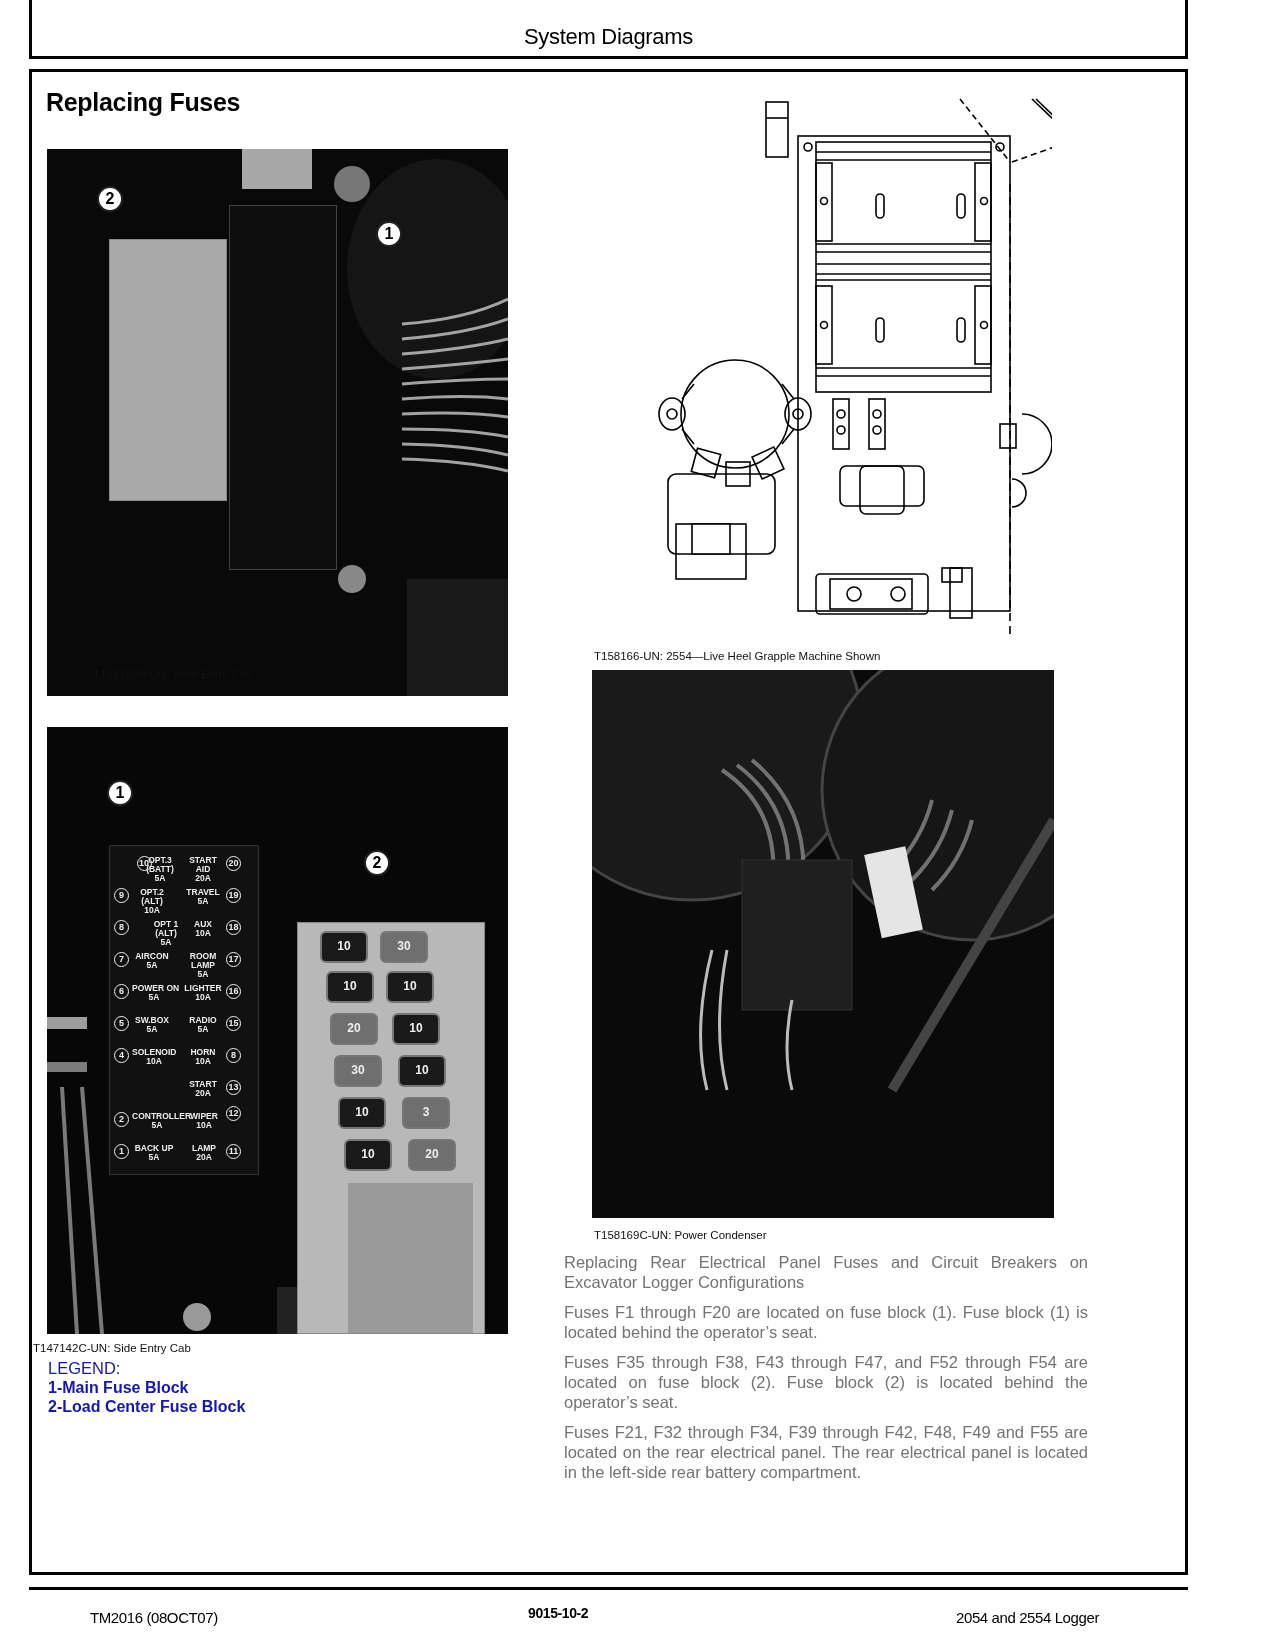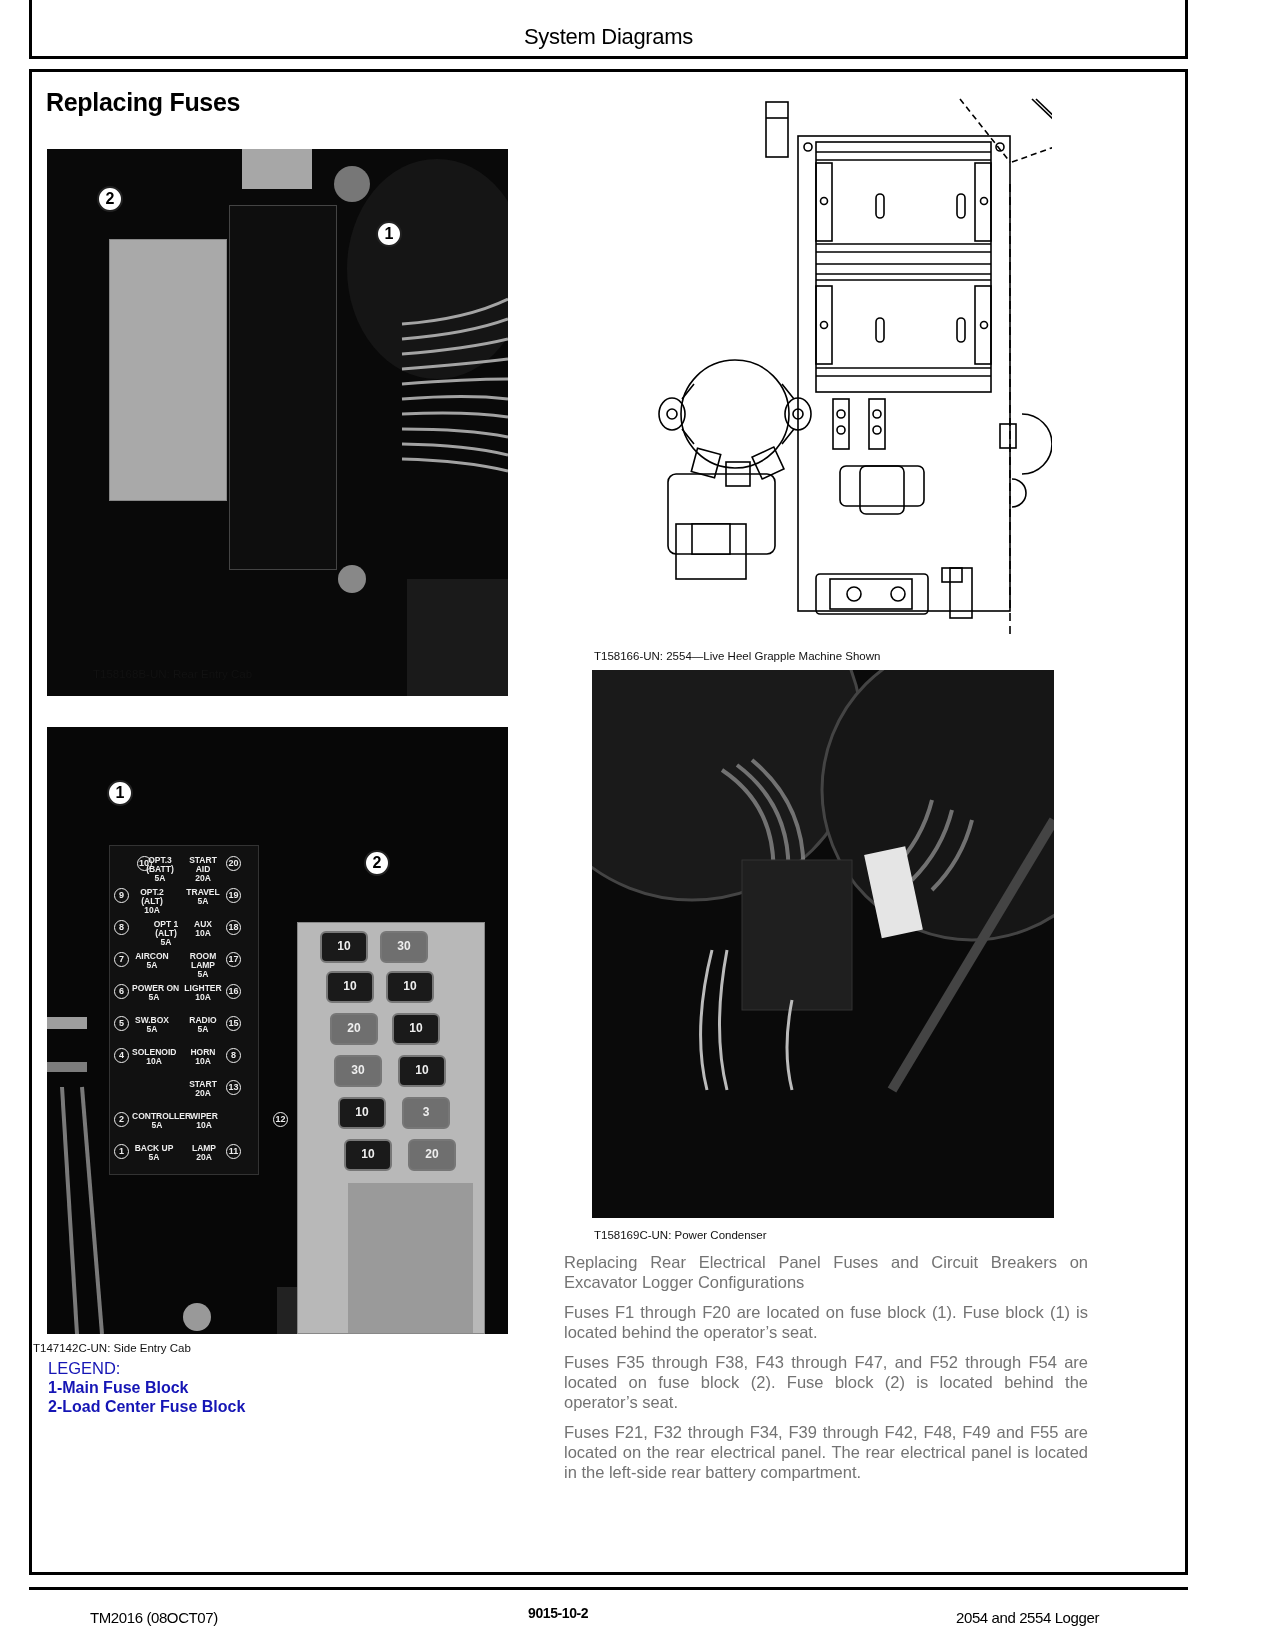--- a/index.html
+++ b/index.html
@@ -184,21 +184,21 @@
 
         <div class="fuse-label" style="left:70px; top:234px; width:46px;">START
 20A</div>
         <div class="fuse-label" style="left:116px; top:234px;"><span class="fnum">13</span></div>
 
         <div class="fuse-label" style="left:4px; top:266px;"><span class="fnum">2</span></div>
         <div class="fuse-label" style="left:22px; top:266px; width:50px;">CONTROLLER
 5A</div>
         <div class="fuse-label" style="left:72px; top:266px; width:44px;">WIPER
 10A</div>
-        <div class="fuse-label" style="left:116px; top:266px;margin-left:47px;"><span class="fnum">12</span></div>
+        <div class="fuse-label" style="left:116px; top:260px;"><span class="fnum">12</span></div>
 
         <div class="fuse-label" style="left:4px; top:298px;"><span class="fnum">1</span></div>
         <div class="fuse-label" style="left:22px; top:298px; width:44px;">BACK UP
 5A</div>
         <div class="fuse-label" style="left:72px; top:298px; width:44px;">LAMP
 20A</div>
         <div class="fuse-label" style="left:116px; top:298px;"><span class="fnum">11</span></div>
       </div>
     </div>
 

